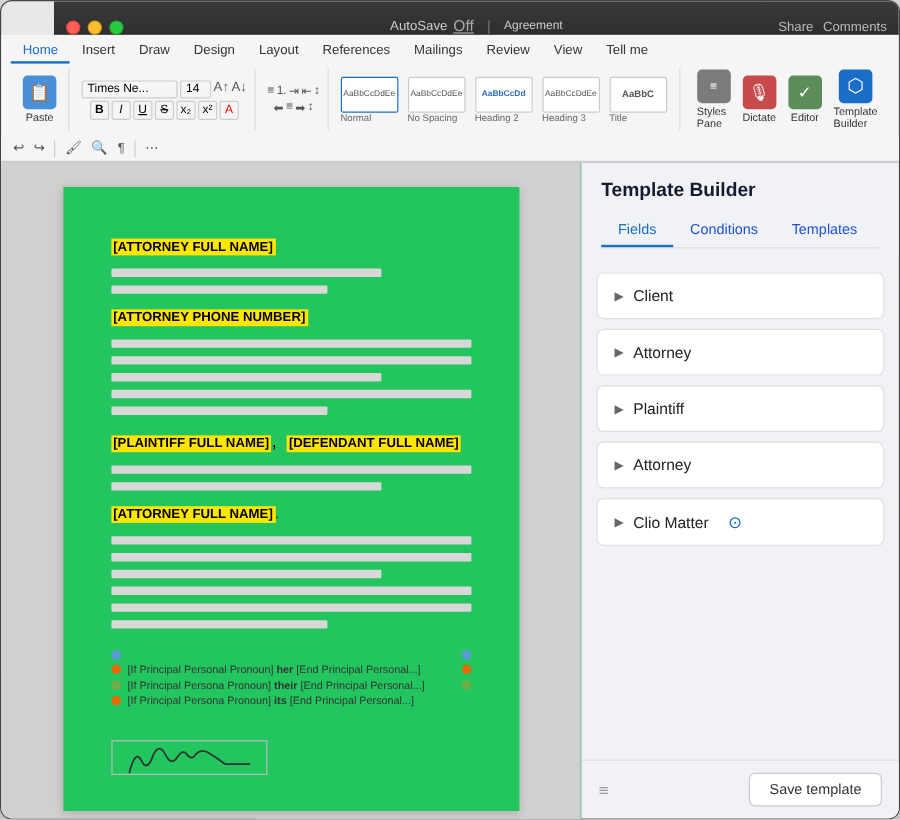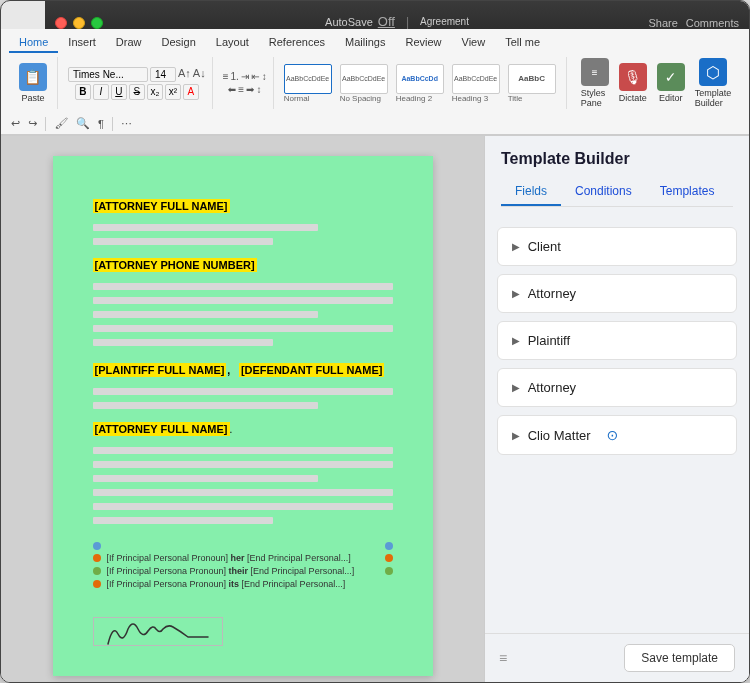--- a/index.html
+++ b/index.html
@@ -228,21 +228,21 @@
     .doc-area {
       flex: 1;
       background: #d0d0d0;
       overflow-y: auto;
       display: flex;
       flex-direction: column;
       align-items: center;
       padding: 20px;
     }
     .doc-page {
-      background: #86efac;
+      background: #22c55e;
       width: 380px;
       min-height: 520px;
       padding: 40px 40px 30px 40px;
       box-shadow: 0 2px 8px rgba(0,0,0,0.2);
       display: flex;
       flex-direction: column;
       gap: 8px;
     }
     .doc-field-highlight {
       background: #ffe600;

